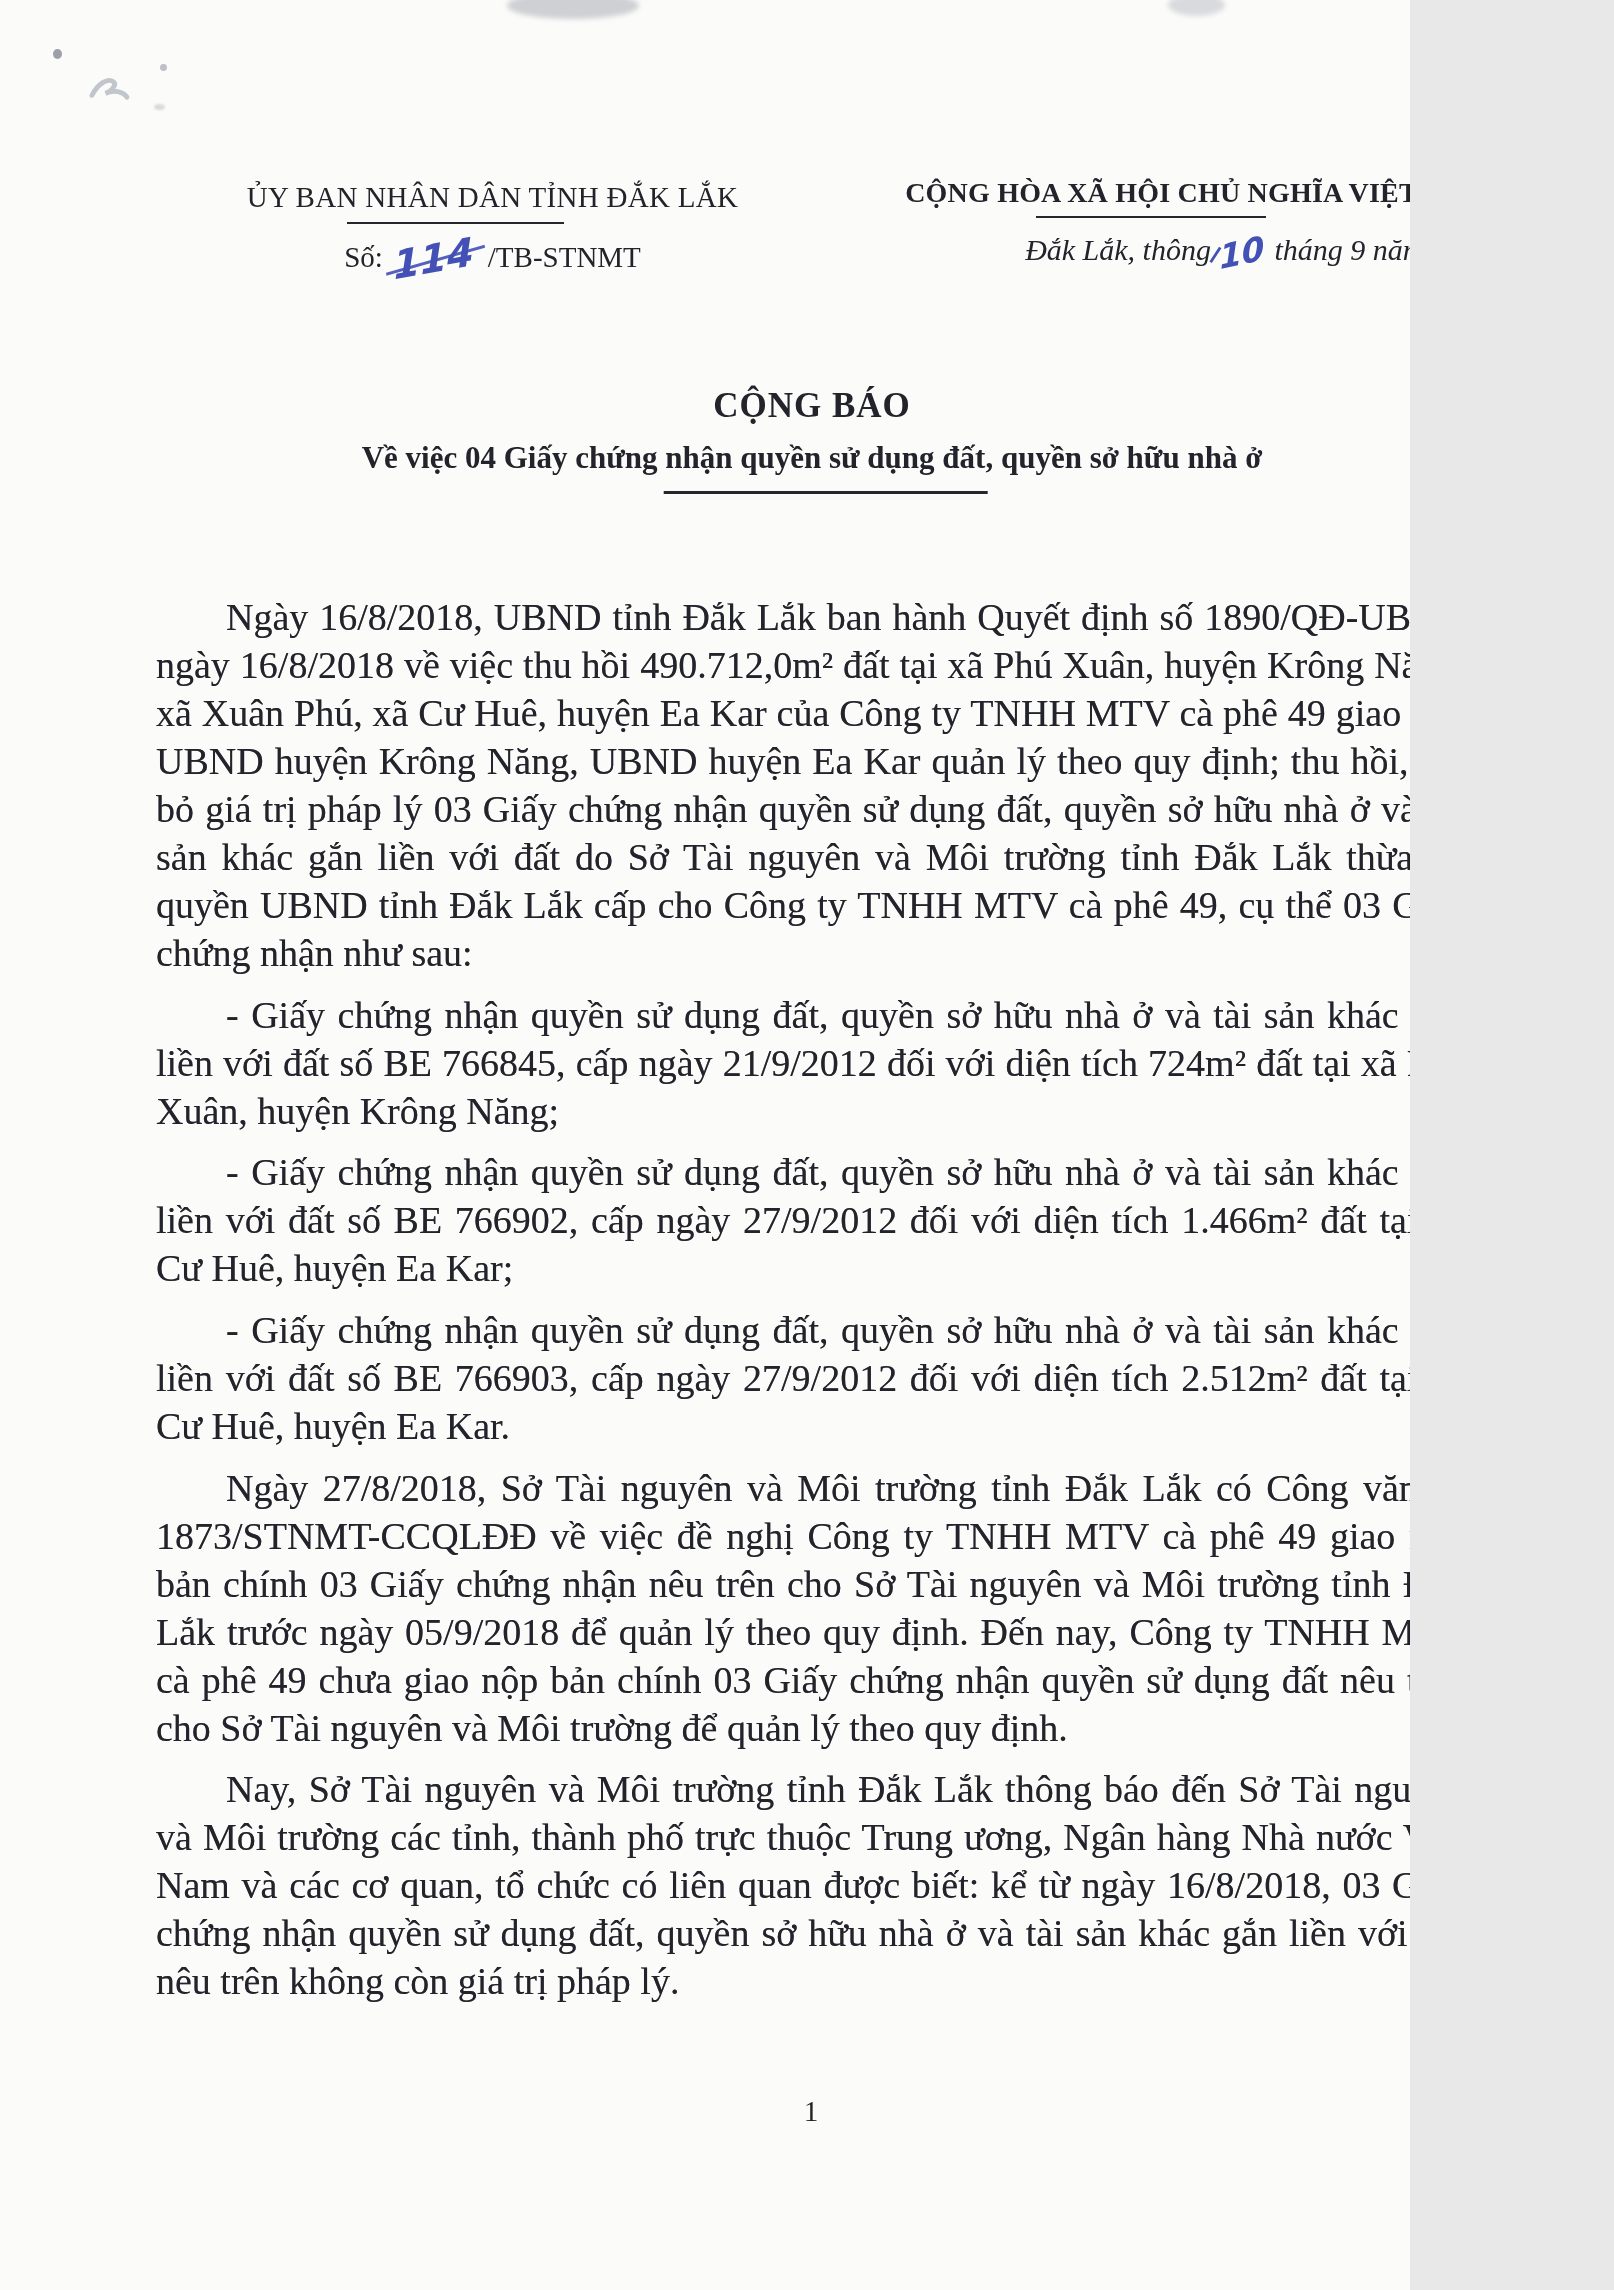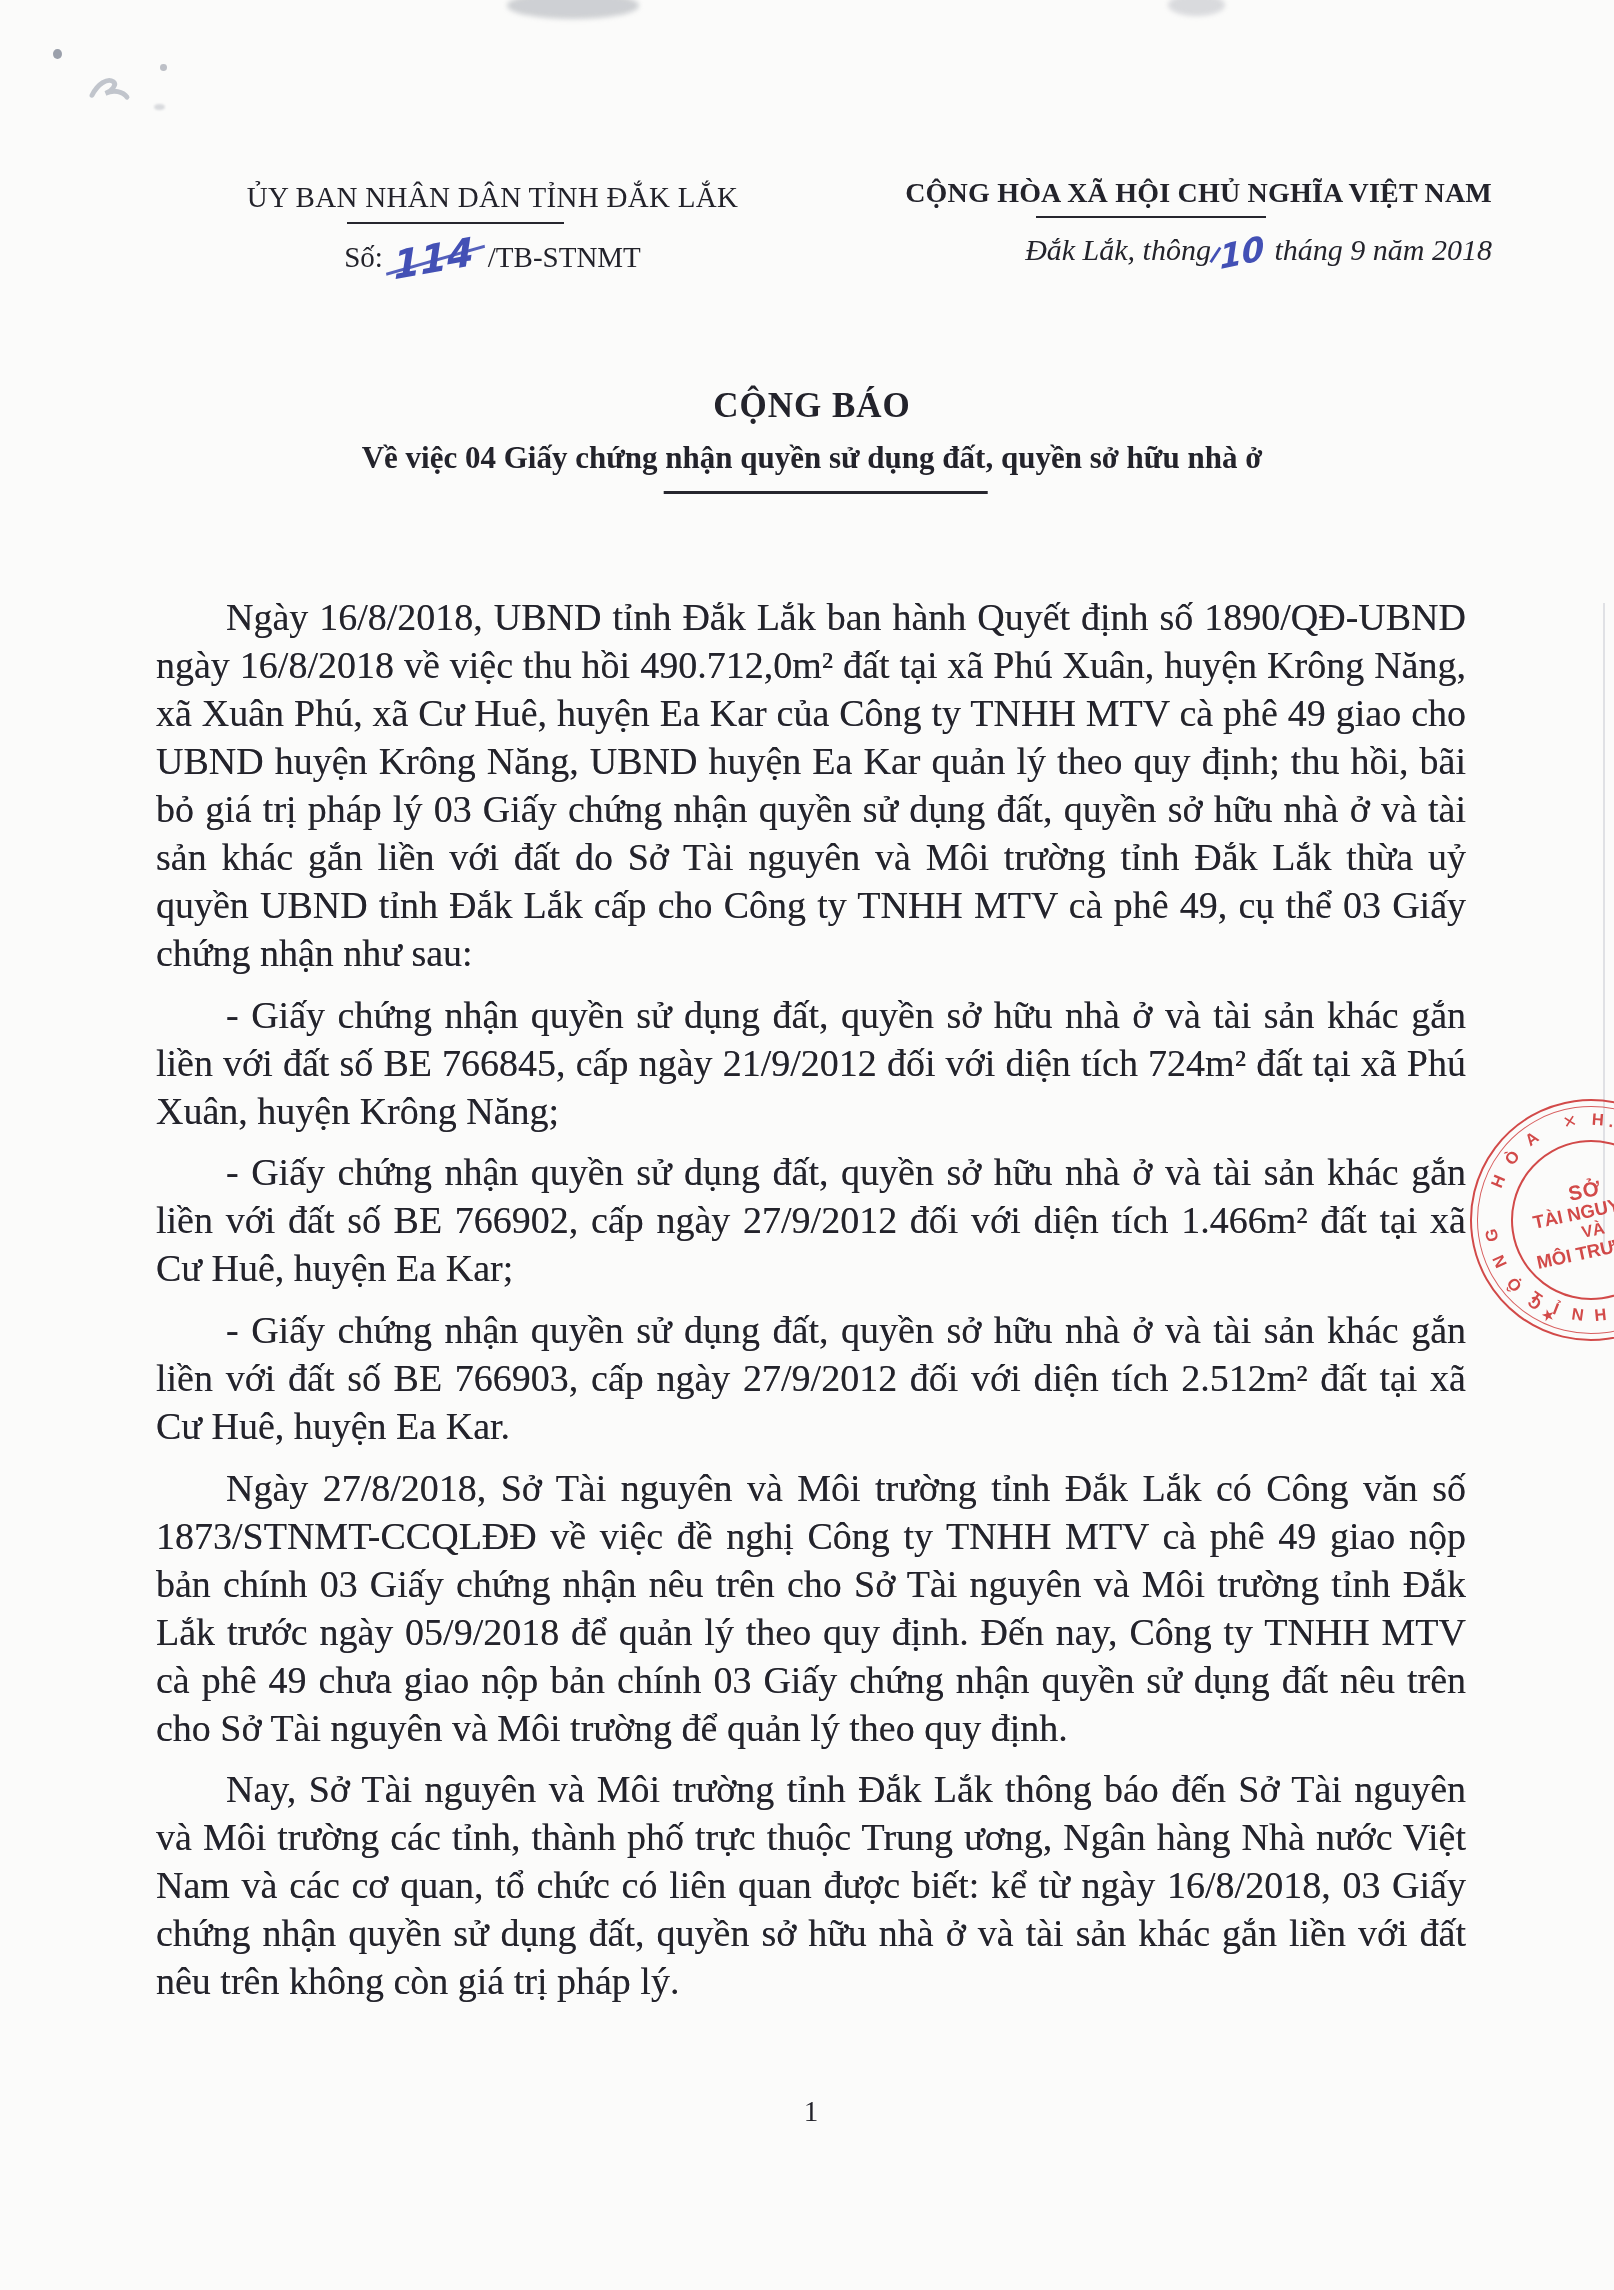--- a/index.html
+++ b/index.html
@@ -1,22 +1,23 @@
 <!DOCTYPE html>
 <html><head>
 <meta charset="utf-8">
 <style>
   html,body{margin:0;padding:0;background:#e8e8e8;}
   .page{
     position:relative;
-    width:1614px;height:2291px;
+    width:1404px;height:2291px;
     background:#fbfbfa;
     overflow:hidden;
     font-family:"Liberation Serif","DejaVu Serif",serif;
     color:#23232b;
+    padding-left:6px;
   }
   .page *{box-sizing:border-box;}
 
   
   .hdr-left{
     position:absolute;left:156px;top:177px;width:673px;
     text-align:center;line-height:1.38;
   }
   .hdr-left .org-parent{font-size:29px;letter-spacing:0.3px;}
   .hdr-left .org-name{font-size:29px;font-weight:700;letter-spacing:0.3px;}

